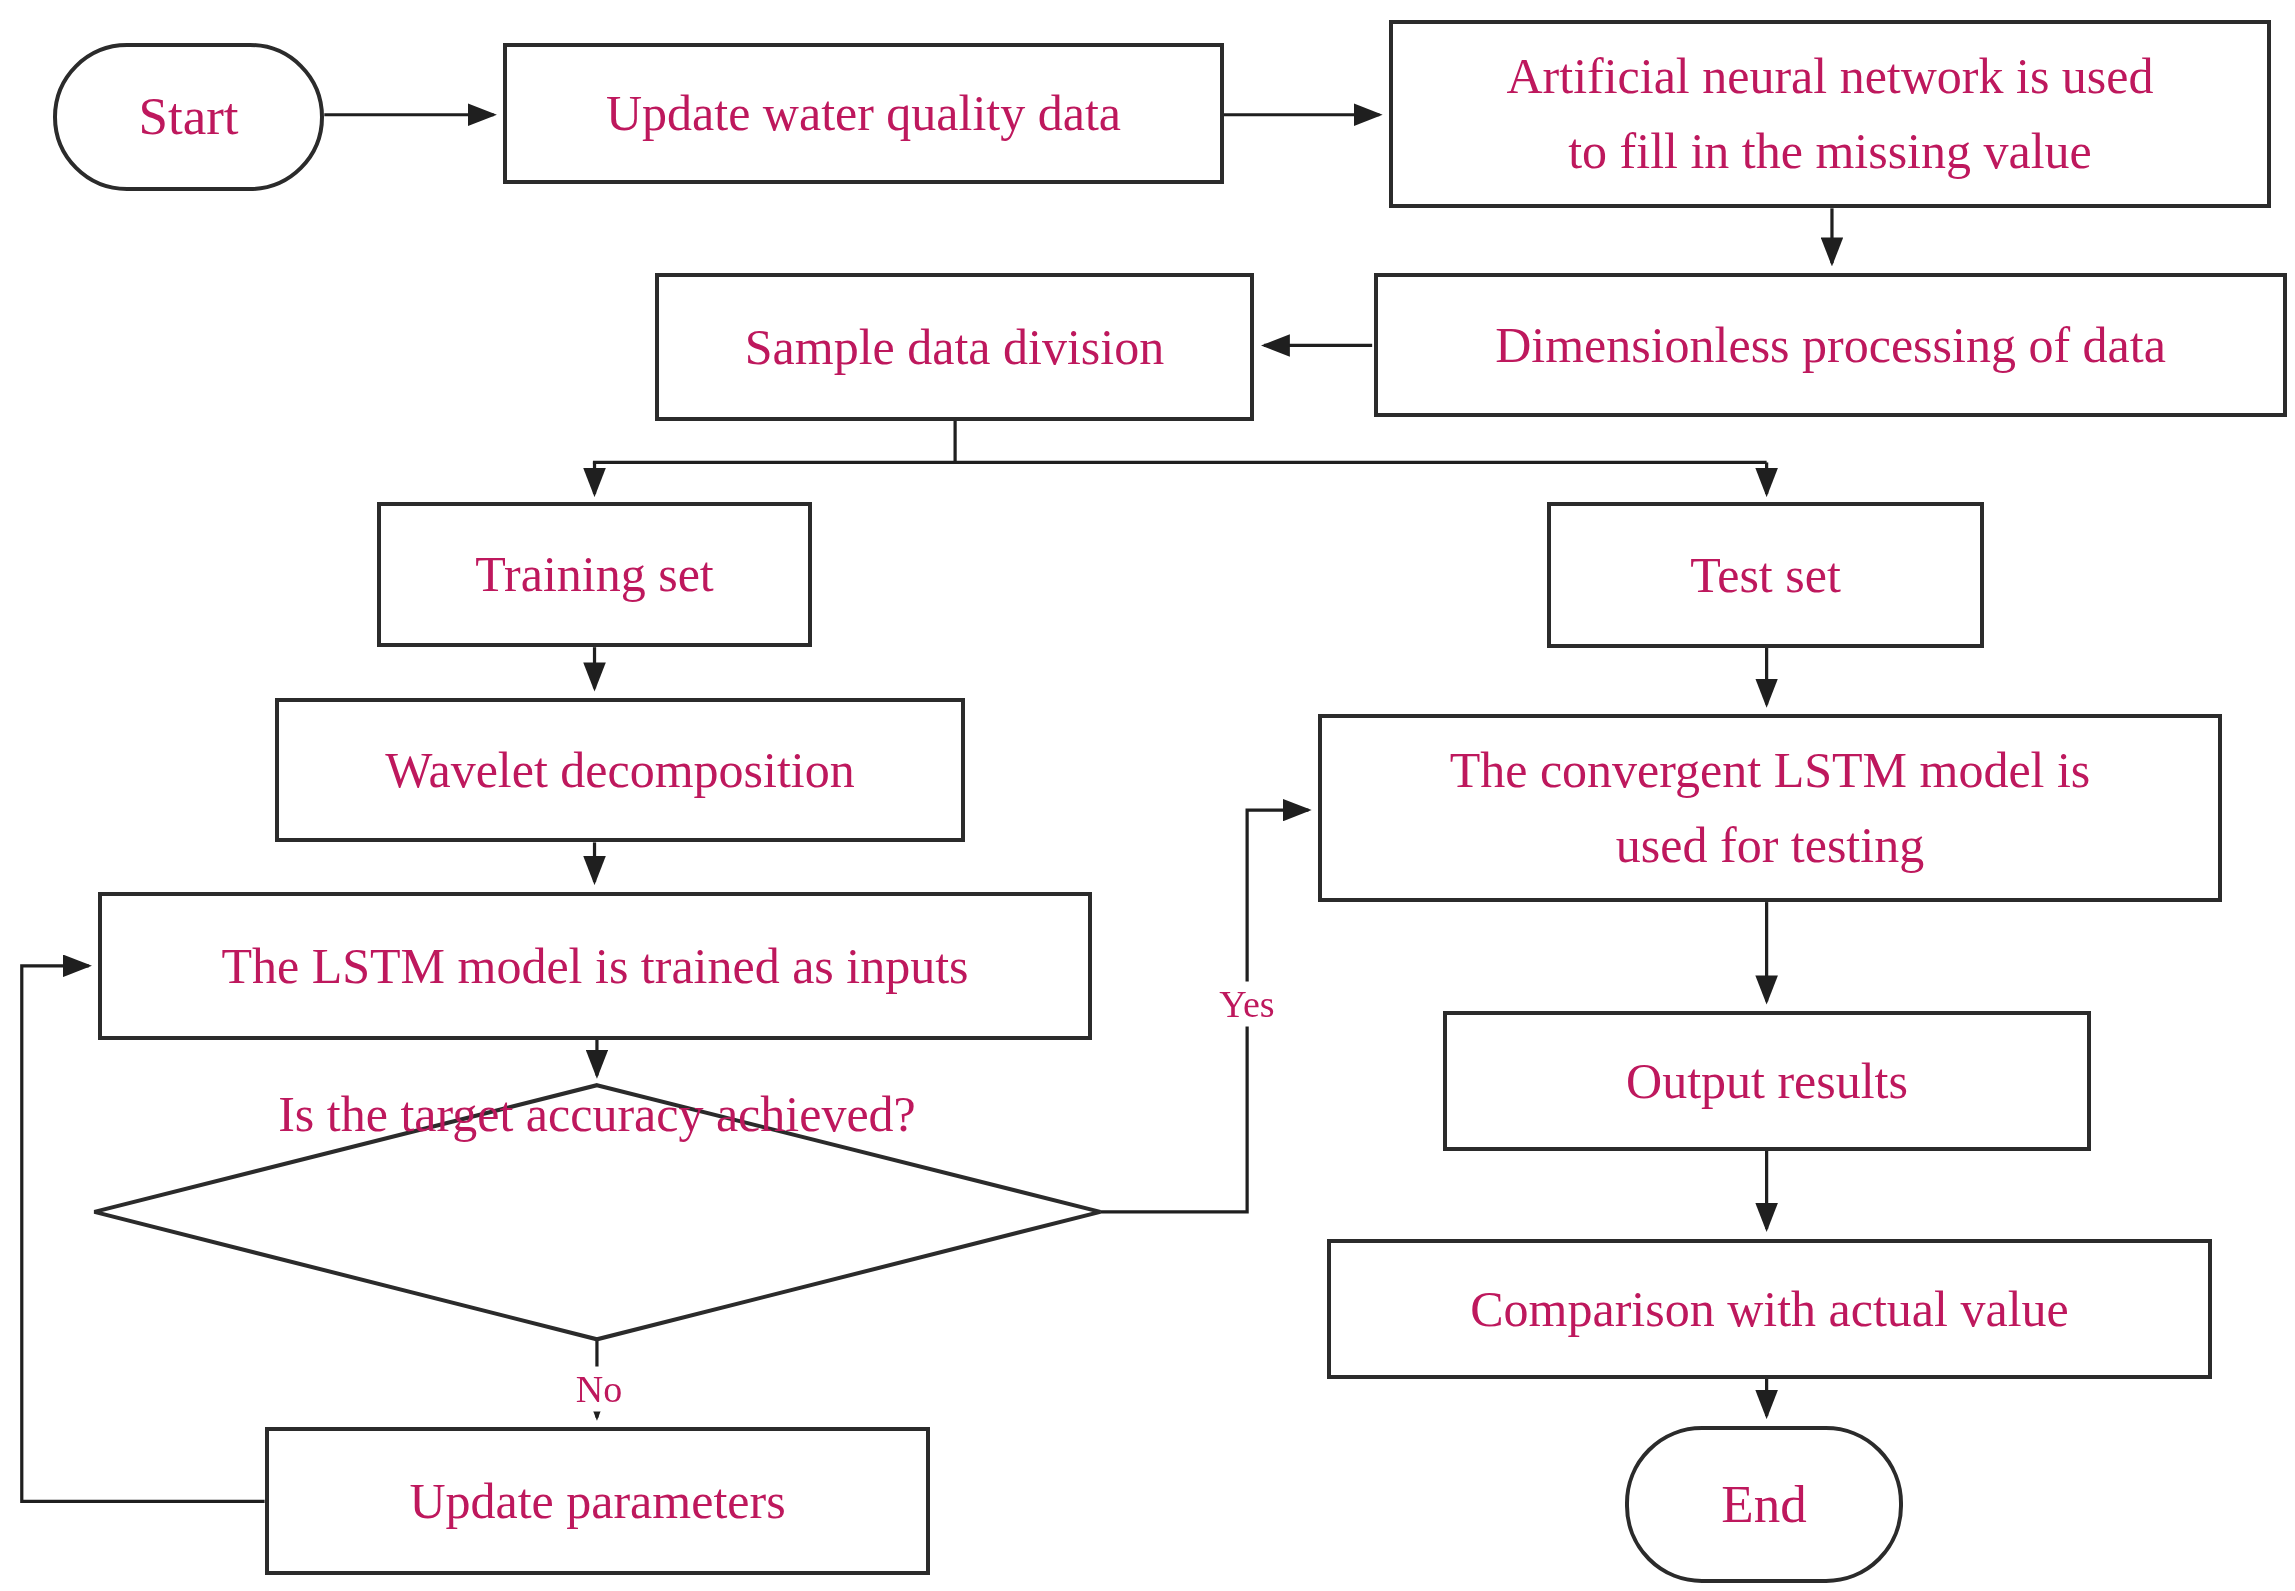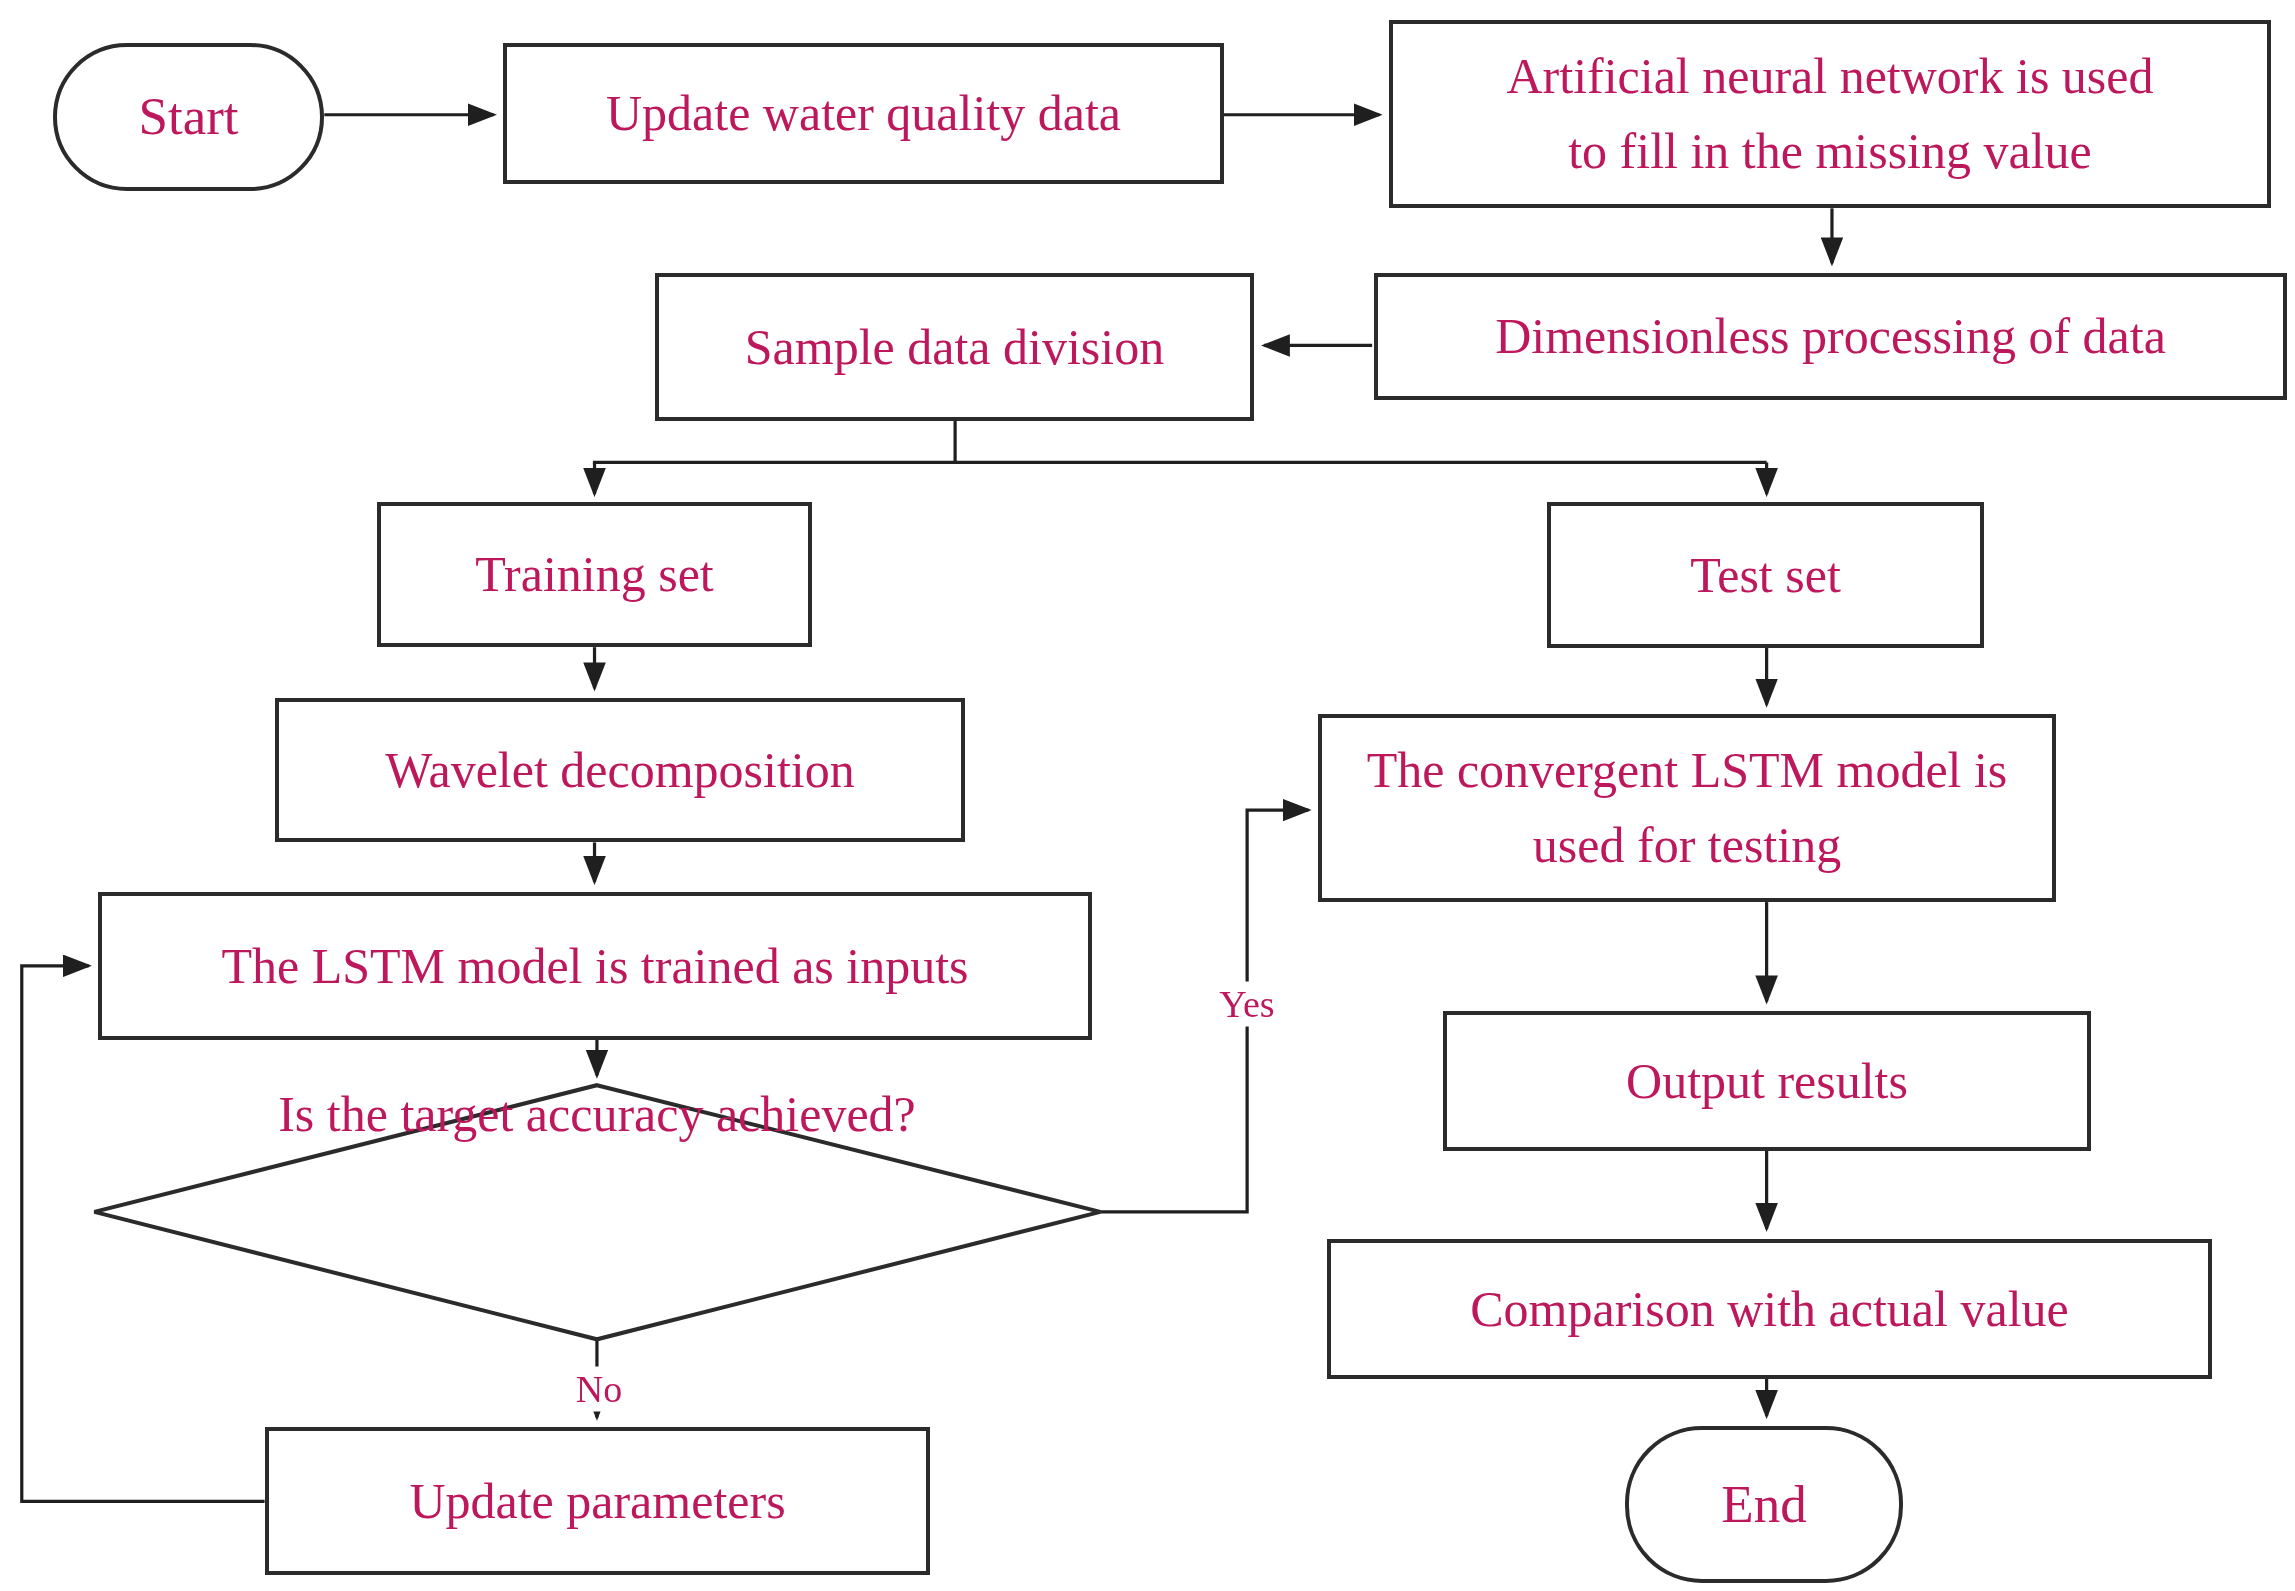--- a/index.html
+++ b/index.html
@@ -83,21 +83,21 @@
 
   <div class="node" style="left:503px;top:43px;width:721px;height:141px;">
     <span>Update water quality data</span>
   </div>
 
   <div class="node" style="left:1389px;top:20px;width:882px;height:188px;">
     <span>Artificial neural network is used
 to fill in the missing value</span>
   </div>
 
-  <div class="node" style="left:1374px;top:273px;width:913px;height:127px;">
+  <div class="node" style="left:1374px;top:273px;width:913px;height:144px;">
     <span>Dimensionless processing of data</span>
   </div>
 
   <div class="node" style="left:655px;top:273px;width:599px;height:148px;">
     <span>Sample data division</span>
   </div>
 
   <div class="node" style="left:377px;top:502px;width:435px;height:145px;">
     <span>Training set</span>
   </div>
@@ -115,21 +115,21 @@
   </div>
 
   <div class="decision-label" style="left:94px;top:1085px;width:1006px;height:254px;">
     <span>Is the target accuracy achieved?</span>
   </div>
 
   <div class="node" style="left:265px;top:1427px;width:665px;height:148px;align-items:center;">
     <span>Update parameters</span>
   </div>
 
-  <div class="node" style="left:1318px;top:714px;width:738px;height:188px;">
+  <div class="node" style="left:1318px;top:714px;width:904px;height:188px;">
     <span>The convergent LSTM model is
 used for testing</span>
   </div>
 
   <div class="node" style="left:1443px;top:1011px;width:648px;height:140px;">
     <span>Output results</span>
   </div>
 
   <div class="node" style="left:1327px;top:1239px;width:885px;height:140px;">
     <span>Comparison with actual value</span>

